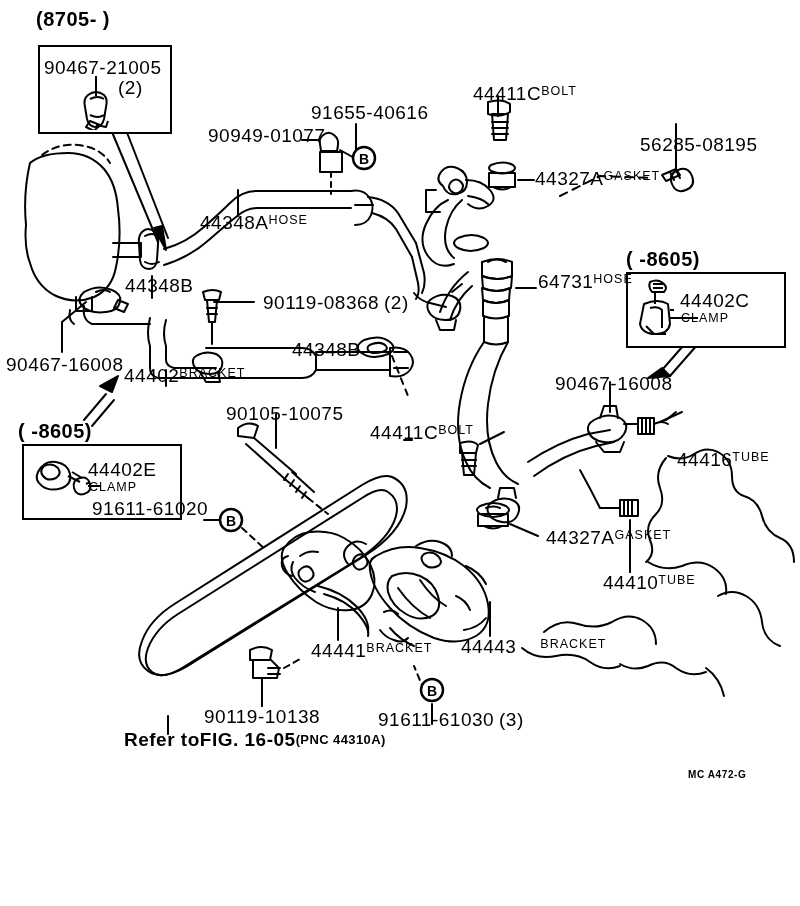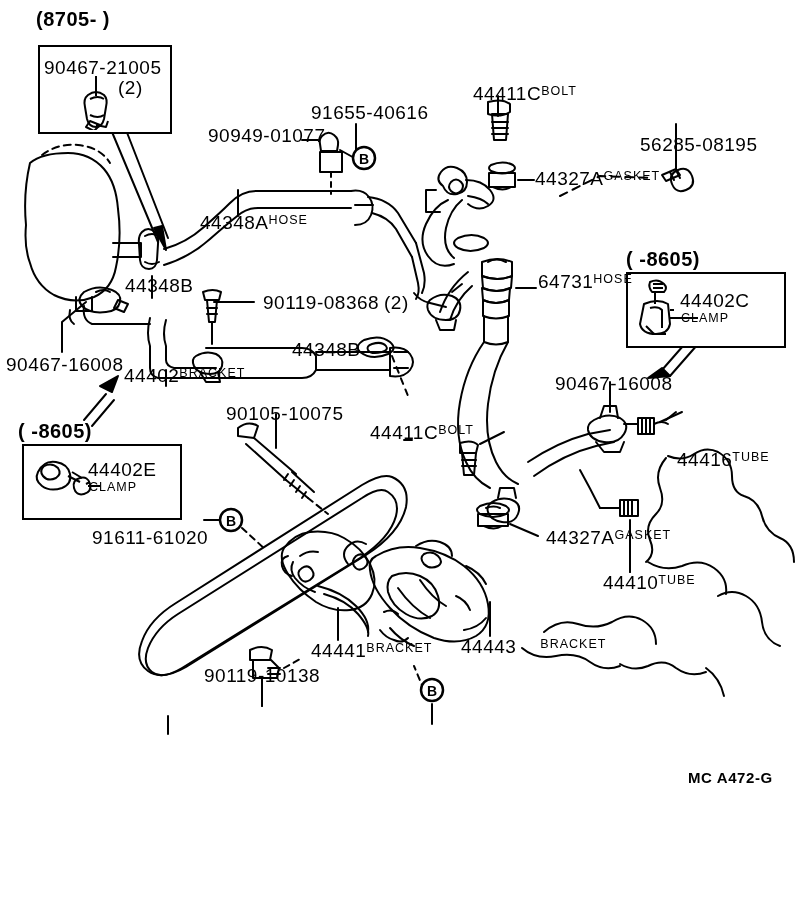--- a/index.html
+++ b/index.html
@@ -6,21 +6,21 @@
   body{width:800px;height:906px;position:relative;overflow:hidden;
        font-family:"Liberation Sans", sans-serif;color:#000;}
   #sheet{position:absolute;left:0;top:0;width:800px;height:906px;}
   svg.art{position:absolute;left:0;top:0;width:800px;height:906px;}
   .lbl{position:absolute;white-space:nowrap;font-weight:normal;letter-spacing:.5px;}
   .num{font-size:19px;line-height:19px;}
   .sub{font-size:12.5px;line-height:13px;letter-spacing:1px;margin-top:1px;}
   .paren{font-size:20px;font-weight:bold;}
   .refer{font-size:19px;font-weight:bold;line-height:21px;}
   .refer .pnc{font-size:13px;letter-spacing:.4px;}
-  .code{font-size:15px;font-weight:bold;letter-spacing:.6px;}
+  .code{font-size:10px;font-weight:bold;letter-spacing:.6px;}
   .box{position:absolute;border:2px solid #000;background:#fff;}
   .ctr{display:flex;flex-direction:row;}
 </style>
 </head>
 <body>
 
 <div id="sheet">
 
 <svg class="art" viewBox="0 0 800 906">
   <g fill="none" stroke="#000" stroke-width="2" stroke-linejoin="round" stroke-linecap="round">
@@ -401,21 +401,21 @@
 
 <div class="lbl ctr" style="left:226px;top:404px;">
   <span class="num">90105-10075</span>
 </div>
 
 <div class="lbl ctr" style="left:370px;top:423px;">
   <span class="num">44411C</span>
   <span class="sub">BOLT</span>
 </div>
 
-<div class="lbl ctr" style="left:92px;top:528px;">
+<div class="lbl ctr" style="left:92px;top:499px;">
   <span class="num">91611-61020</span>
 </div>
 
 <div class="lbl ctr" style="left:546px;top:528px;">
   <span class="num">44327A</span>
   <span class="sub">GASKET</span>
 </div>
 
 <div class="lbl ctr" style="left:603px;top:573px;">
   <span class="num">44410</span>
@@ -425,21 +425,30 @@
 <div class="lbl ctr" style="left:311px;top:641px;justify-content:flex-end;">
   <span class="num">44441</span>
   <span class="sub">BRACKET</span>
 </div>
 
 <div class="lbl ctr" style="left:461px;top:637px;gap:24px;">
   <span class="num">44443</span>
   <span class="sub">BRACKET</span>
 </div>
 
-<div class="lbl ctr" style="left:204px;top:666px;">
+<div class="lbl ctr" style="left:204px;top:707px;">
   <span class="num">90119-10138</span>
 </div>
 
-
+<div class="lbl" style="left:378px;top:710px;">
+  <span class="num">91611-61030</span>
+  <span class="num">(3)</span>
+</div>
+
+<div class="lbl refer ctr" style="left:124px;top:729px;">
+  <span>Refer to</span>
+  <span>FIG. 16-05</span>
+  <span class="pnc">(PNC 44310A)</span>
+</div>
 
 <div class="lbl code" style="left:688px;top:769px;">MC A472-G</div>
 
 </div>
 
 </body></html>

